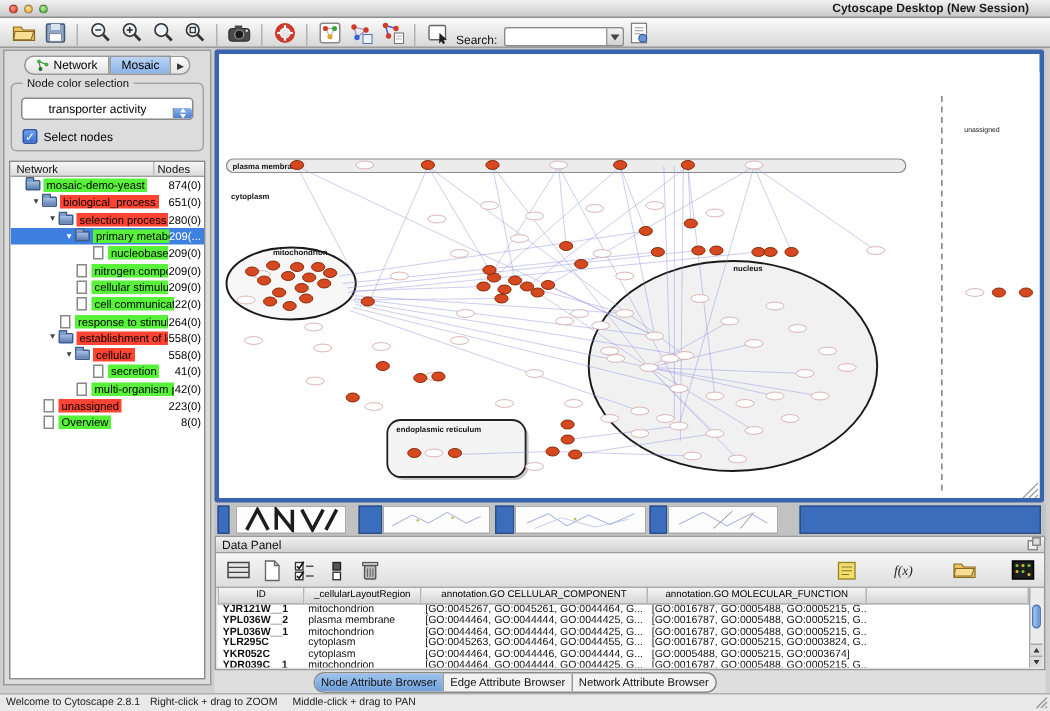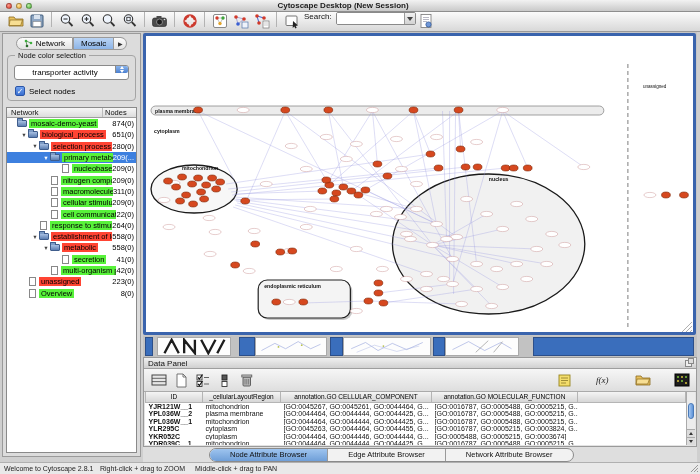--- a/index.html
+++ b/index.html
@@ -3,33 +3,33 @@
 <meta charset="utf-8">
 <style>
   html,body{margin:0;padding:0;background:#888;}
   .app{position:relative;width:700px;height:474px;background:#cfcfcf;outline:1px solid #555;
        font-family:"Liberation Sans",sans-serif;overflow:hidden;-webkit-font-smoothing:antialiased;}
   .app *{box-sizing:border-box;}
 
   
   .titlebar{position:absolute;left:0;top:0;width:700px;height:12px;
     background:linear-gradient(#f2f2f2,#c9c9c9);border-bottom:1px solid #8e8e8e;}
-  .mtitle{position:absolute;left:0;right:14px;top:0;text-align:center;font-size:8px;font-weight:bold;
+  .mtitle{position:absolute;left:0;right:14px;top:0;text-align:right;font-size:8px;font-weight:bold;
     color:#1b1b1b;line-height:12px;}
   .lights{position:absolute;left:6px;top:3px;display:flex;gap:4px;}
   .lights span{width:6px;height:6px;border-radius:50%;border:1px solid rgba(0,0,0,.3);}
   .lt-red{background:radial-gradient(circle at 35% 30%,#ff9d8d,#e13b2e);}
   .lt-yel{background:radial-gradient(circle at 35% 30%,#ffe9a2,#eda62f);}
   .lt-grn{background:radial-gradient(circle at 35% 30%,#c0f0a6,#4fb43a);}
   .lights.small span{width:5px;height:5px;}
 
   
   .toolbar{position:absolute;left:0;top:12px;width:700px;height:20px;
     background:linear-gradient(#fbfbfb,#d8d8d8);border-bottom:1px solid #9a9a9a;
-    display:flex;align-items:flex-start;padding:0 0 0 5px;}
+    display:flex;align-items:flex-end;padding:0 0 0 5px;}
   .tbtn{width:21px;height:18px;display:flex;align-items:center;justify-content:center;flex:none;}
   .sep{width:1px;height:15px;background:#b3b3b3;margin:0 4px;flex:none;}
   .search-label{font-size:8px;color:#111;margin:0 4px 0 2px;}
   .sfield{display:flex;width:80px;height:13px;border:1px solid #8a8a8a;border-radius:2px;background:#fff;overflow:hidden;flex:none;}
   .sfield input{flex:1;border:none;outline:none;font-size:8px;padding:0 2px;font-family:"Liberation Sans",sans-serif;min-width:0;}
   .sarrow{width:11px;background:linear-gradient(#f2f2f2,#d2d2d2);border-left:1px solid #9a9a9a;display:flex;align-items:center;justify-content:center;}
   .sarrow i{width:0;height:0;border-left:3px solid transparent;border-right:3px solid transparent;border-top:4px solid #444;}
 
   
   .control-panel{position:absolute;left:2px;top:33px;width:139px;bottom:17px;background:#dcdcdc;
@@ -41,21 +41,21 @@
   .seg{display:flex;justify-content:center;padding:3px 0 2px;flex:none;}
   .segbtn{height:13px;line-height:12px;font-size:8px;padding:0 7px;background:linear-gradient(#fdfdfd,#e2e2e2);
     border:1px solid #9a9a9a;display:flex;align-items:center;gap:3px;}
   .segbtn.first{border-radius:7px 0 0 7px;}
   .segbtn.sel{background:linear-gradient(#bad4f4,#8cb4e7);}
   .segarrow{width:13px;height:13px;border:1px solid #9a9a9a;border-left:none;border-radius:0 7px 7px 0;
     background:linear-gradient(#fdfdfd,#e2e2e2);font-size:6px;display:flex;align-items:center;justify-content:center;color:#333;}
   .cp-group{margin:3px 4px 4px;border:1px solid #a5a5a5;border-radius:4px;padding:7px 4px 4px;position:relative;flex:none;}
   .cp-group .legend{position:absolute;top:-5px;left:7px;background:#dcdcdc;padding:0 3px;font-size:7.5px;color:#111;}
   .cp-select{height:15px;margin:2px 2px 6px;border:1px solid #8a8a8a;border-radius:3px;background:#fff;
-    display:flex;align-items:flex-start;}
+    display:flex;align-items:flex-end;}
   .cp-select .val{flex:1;font-size:8px;text-align:center;line-height:13px;white-space:nowrap;overflow:hidden;}
   .combocap{width:13px;background:linear-gradient(#8ab4ec,#4a7fd0);border-left:1px solid #8a8a8a;
     border-radius:0 2px 2px 0;display:flex;flex-direction:column;align-items:center;justify-content:center;gap:1px;}
   .combocap i{width:0;height:0;border-left:2.5px solid transparent;border-right:2.5px solid transparent;}
   .combocap i.up{border-bottom:3px solid #fff;} .combocap i.dn{border-top:3px solid #fff;}
   .cp-check{display:flex;align-items:center;gap:4px;font-size:8px;padding-left:3px;}
   .cbox{width:10px;height:10px;border-radius:2px;background:linear-gradient(#6fa0ee,#3a6fd0);
     border:1px solid #2a55a8;color:#fff;font-size:8px;line-height:9px;text-align:center;flex:none;}
   .cbox::after{content:"\2713";}
   .cp-tree{flex:1;margin:2px 3px 3px;border:1px solid #8a8a8a;background:#fff;display:flex;flex-direction:column;overflow:hidden;}
@@ -111,21 +111,21 @@
     background:linear-gradient(90deg,#a6c8f2,#5e93d8);border:1px solid #4a7ab8;}
   .sarr{position:absolute;left:0;right:0;height:8px;background:#dcdcdc;border-top:1px solid #aaa;
     display:flex;align-items:center;justify-content:center;}
   .sarr.up{bottom:8px;} .sarr.down{bottom:0;}
   .sarr i{width:0;height:0;border-left:2.5px solid transparent;border-right:2.5px solid transparent;}
   .sarr.up i{border-bottom:3.5px solid #333;} .sarr.down i{border-top:3.5px solid #333;}
 
   
   .tabstrip{position:absolute;left:143px;top:447px;width:554px;height:15px;background:#dedede;}
   .btabs{position:absolute;left:66px;top:1px;display:flex;border:1px solid #8a8a8a;border-radius:7px;overflow:hidden;background:#f2f2f2;}
-  .btab{font-size:7.5px;line-height:12px;padding:0 20px;border-left:1px solid #9a9a9a;color:#111;white-space:nowrap;}
+  .btab{font-size:7.5px;line-height:12px;padding:0 4px;border-left:1px solid #9a9a9a;color:#111;white-space:nowrap;}
   .btab:first-child{border-left:none;}
   .btab.sel{background:linear-gradient(#9ec4ef,#6f9fd8);}
   .statusbar{position:absolute;left:0;top:462px;width:700px;height:12px;background:#e9e9e9;border-top:1px solid #b0b0b0;
     font-size:7px;color:#222;}
   .statusbar span{position:absolute;line-height:11px;}
   .grip{position:absolute;right:1px;bottom:1px;}
 </style>
 </head>
 <body>
 
@@ -338,27 +338,20 @@
             <span class="tind" style="width: 35px;"></span>
             <span class="ttri"></span>
             <span class="tdoc"></span>
             <span class="tlab green">nitrogen compo</span>
             <span class="tcnt">209(0)</span>
           </div>
           <div class="trow">
             <span class="tind" style="width: 35px;"></span>
             <span class="ttri"></span>
             <span class="tdoc"></span>
-            <span class="tlab green">macromolecule</span>
-            <span class="tcnt">311(0)</span>
-          </div>
-          <div class="trow">
-            <span class="tind" style="width: 35px;"></span>
-            <span class="ttri"></span>
-            <span class="tdoc"></span>
             <span class="tlab green">cellular stimulu</span>
             <span class="tcnt">209(0)</span>
           </div>
           <div class="trow">
             <span class="tind" style="width: 35px;"></span>
             <span class="ttri"></span>
             <span class="tdoc"></span>
             <span class="tlab green">cell communicat</span>
             <span class="tcnt">22(0)</span>
           </div>
@@ -373,21 +366,21 @@
             <span class="tind" style="width: 24px;"></span>
             <span class="ttri">▼</span>
             <span class="tfold"></span>
             <span class="tlab red">establishment of lo</span>
             <span class="tcnt">558(0)</span>
           </div>
           <div class="trow">
             <span class="tind" style="width: 35px;"></span>
             <span class="ttri">▼</span>
             <span class="tfold"></span>
-            <span class="tlab red">metabolic</span>
+            <span class="tlab red">cellular</span>
             <span class="tcnt">558(0)</span>
           </div>
           <div class="trow">
             <span class="tind" style="width: 46px;"></span>
             <span class="ttri"></span>
             <span class="tdoc"></span>
             <span class="tlab green">secretion</span>
             <span class="tcnt">41(0)</span>
           </div>
           <div class="trow">

